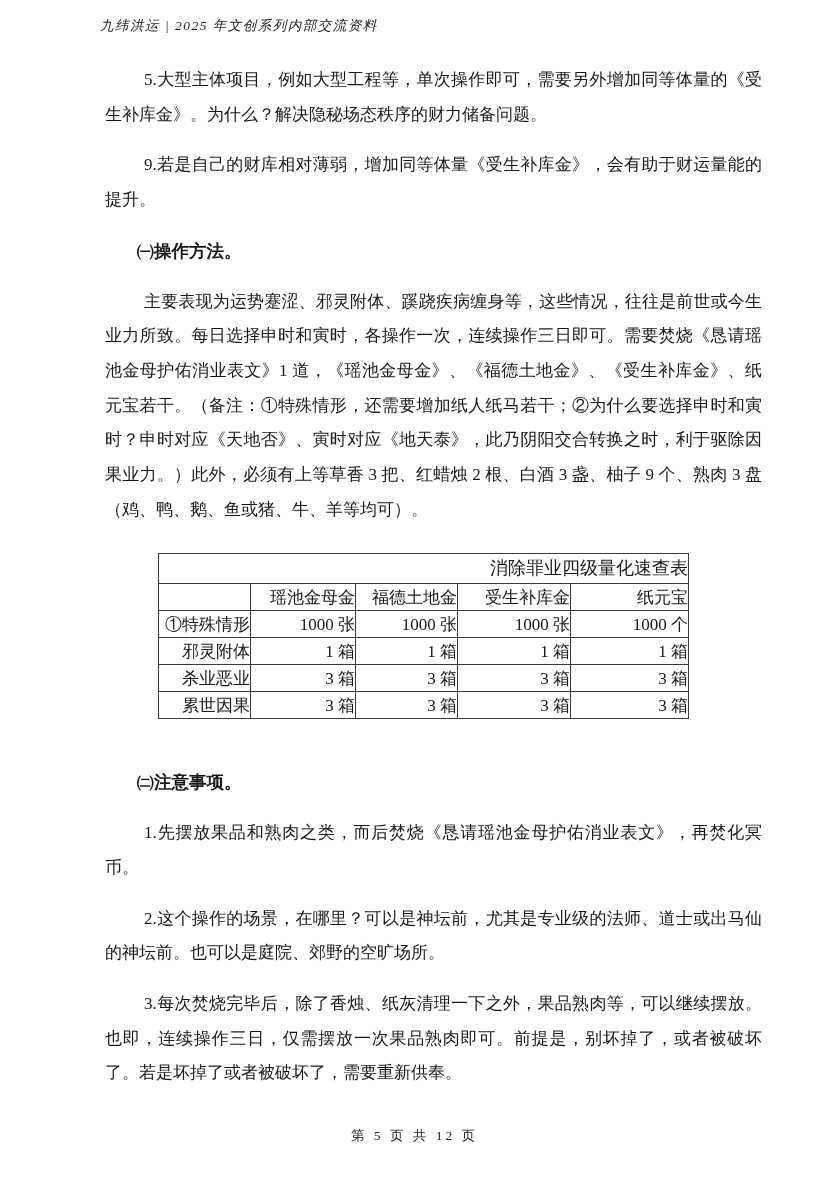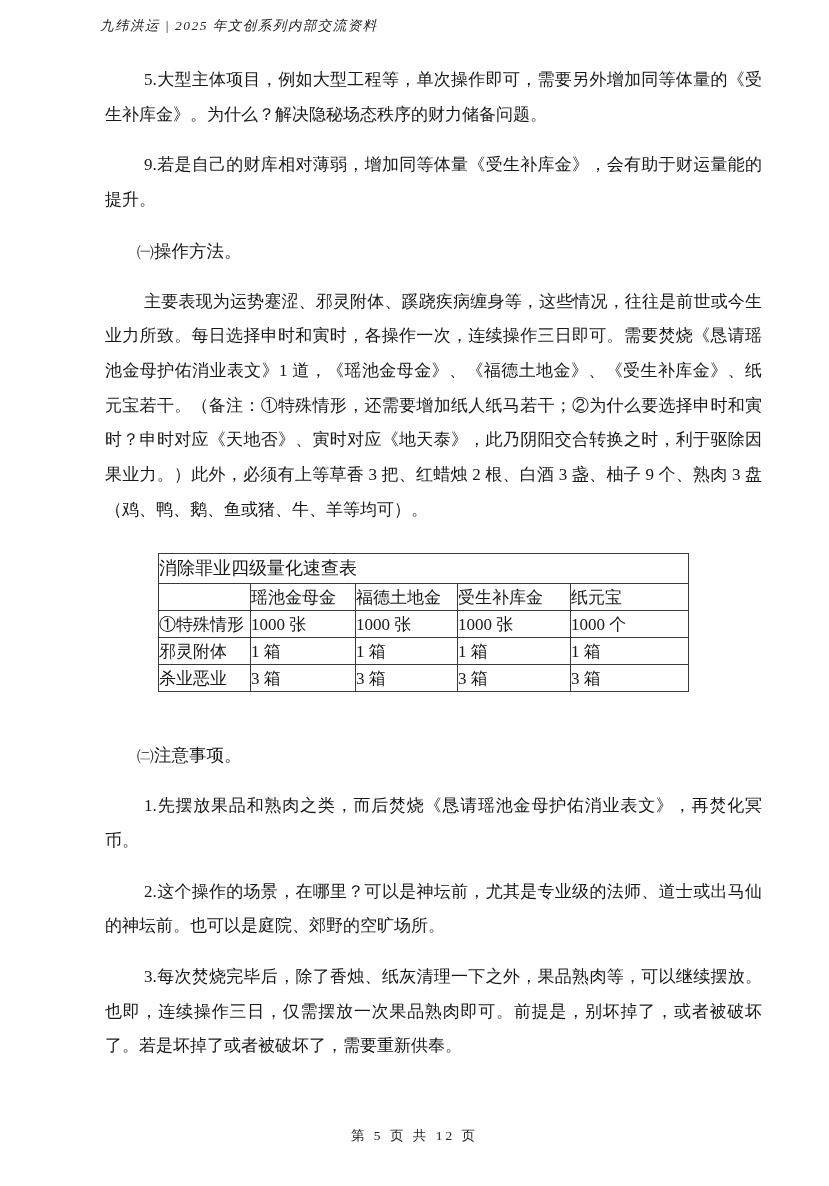--- a/index.html
+++ b/index.html
@@ -39,36 +39,36 @@
     margin-top: 42px;
     font-family: "Liberation Sans", sans-serif;
     font-weight: bold;
     font-size: 17.5px;
     line-height: 34.7px;
     text-indent: 3.4em;
     letter-spacing: 1px;
   }
   .sub-heading {
     font-family: "Liberation Sans", sans-serif;
-    font-weight: normal;
+    font-weight: bold;
     font-size: 17.5px;
     line-height: 34.7px;
     text-indent: 1.8em;
   }
   .sub-heading.notes { margin-top: 46px; }
   .qtable {
     margin: 26px 0 0 69px;
     border-collapse: collapse;
     table-layout: fixed;
     width: 530px;
     font-size: 17px;
   }
   .qtable td {
     border: 1px solid #3a3a3a;
-    text-align: left;
+    text-align: right;
     vertical-align: middle;
     padding: 0;
     height: 26px;
     line-height: 25px;
     overflow: hidden;
   }
   .qtable td.title-cell {
     height: 29px;
     line-height: 29px;
     font-size: 18px;
@@ -134,20 +134,27 @@
           <td>1 箱</td>
           <td>1 箱</td>
         </tr>
         <tr>
           <td>杀业恶业</td>
           <td>3 箱</td>
           <td>3 箱</td>
           <td>3 箱</td>
           <td>3 箱</td>
         </tr>
+        <tr>
+          <td>累世因果</td>
+          <td>3 箱</td>
+          <td>3 箱</td>
+          <td>3 箱</td>
+          <td>3 箱</td>
+        </tr>
       </tbody>
     </table>
 
     <p class="sub-heading notes">㈡注意事项。</p>
     <p class="para">1.先摆放果品和熟肉之类，而后焚烧《恳请瑶池金母护佑消业表文》，再焚化冥币。</p>
     <p class="para">2.这个操作的场景，在哪里？可以是神坛前，尤其是专业级的法师、道士或出马仙的神坛前。也可以是庭院、郊野的空旷场所。</p>
     <p class="para">3.每次焚烧完毕后，除了香烛、纸灰清理一下之外，果品熟肉等，可以继续摆放。也即，连续操作三日，仅需摆放一次果品熟肉即可。前提是，别坏掉了，或者被破坏了。若是坏掉了或者被破坏了，需要重新供奉。</p>
 
   </div>
 

